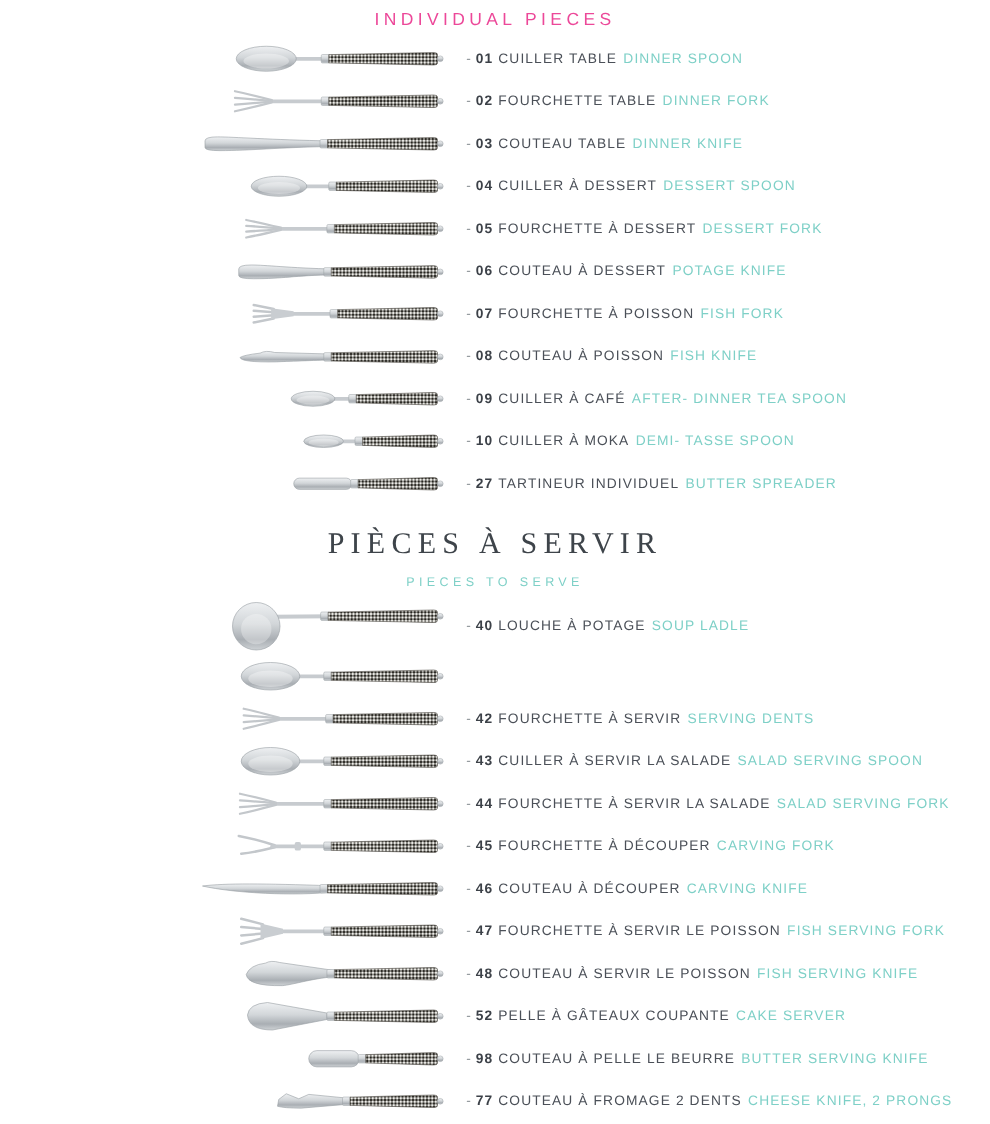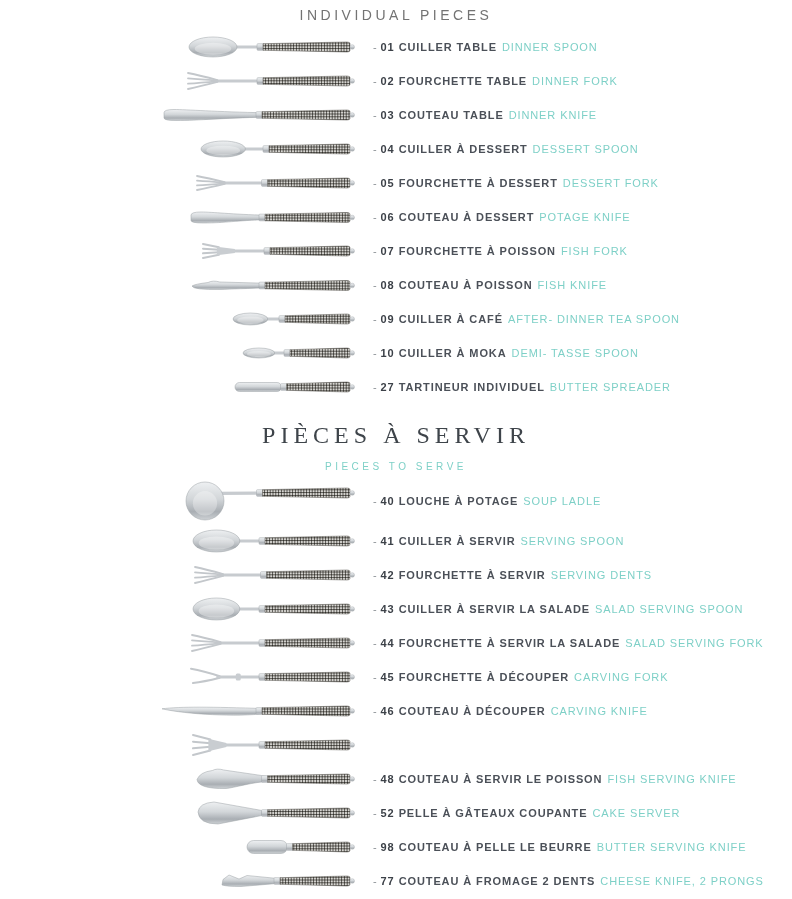--- a/index.html
+++ b/index.html
@@ -1,30 +1,30 @@
 <!DOCTYPE html>
 <html><head>
 <meta charset="utf-8">
 <style>
   html,body{margin:0;padding:0;background:#ffffff;}
   body{width:792px;height:899px;overflow:hidden;font-family:"Liberation Sans",sans-serif;}
   .page{position:relative;width:792px;height:899px;background:#fff;}
 
   .sec1-title{
     margin:0;padding-top:4px;height:26px;line-height:22px;text-align:center;
-    font-size:14px;font-weight:400;letter-spacing:3.5px;color:#737373;
+    font-size:14px;font-weight:400;letter-spacing:3.5px;color:#ec4899;
   }
   .rows{display:block;}
   .row{display:flex;align-items:center;height:34px;}
   .row.tall{height:46px;}
   .img-cell{width:357px;display:flex;justify-content:flex-end;align-items:center;}
   .label{margin-left:16px;white-space:nowrap;font-size:11px;letter-spacing:0.9px;color:#4b5058;}
   .label .dash{color:#8b9196;margin-right:3px;}
   .label .num{font-weight:700;color:#3c4148;margin-right:4px;}
-  .label .fr{color:#4b5058;margin-right:5px;font-weight:bold;}
+  .label .fr{color:#4b5058;margin-right:5px;}
   .label .en{color:#7ed0c7;}
 
   .sec2-head{margin-top:12px;height:62px;text-align:center;}
   .sec2-title-fr{
     margin:0;height:38px;line-height:38px;
     font-family:"Liberation Serif",serif;font-weight:400;
     font-size:24px;letter-spacing:5px;color:#3e444a;
   }
   .sec2-title-en{
     margin:2px 0 0 0;height:22px;line-height:22px;
@@ -223,21 +223,20 @@
         <div class="img-cell">
           <svg width="170" height="26" viewBox="0 0 170 26" xmlns="http://www.w3.org/2000/svg">
             <path d="M 48.8 13 L 81 13" stroke="#c7cbcf" stroke-width="3" stroke-linecap="round" fill="none"></path>
             <ellipse cx="29.4" cy="13" rx="23.4" ry="11" fill="url(#silverGrad)" stroke="#9aa0a5" stroke-width="0.5"></ellipse>
             <ellipse cx="29.4" cy="14.98" rx="17.784" ry="6.6" fill="#ffffff" opacity="0.35"></ellipse>
             <rect x="72" y="9.6" width="7" height="6.8" rx="1" fill="url(#silverGrad)" stroke="#9aa0a5" stroke-width="0.4"></rect>
             <path d="M 78 9.7 L 160 8 Q 163 8 163 9.7 L 163 16.3 Q 163 18 160 18 L 78 16.3 Z" fill="url(#check)" stroke="#55524c" stroke-width="0.5"></path>
             <circle cx="165.2" cy="13" r="2.3" fill="url(#silverGrad)" stroke="#9aa0a5" stroke-width="0.4"></circle>
           </svg>
         </div>
-        <div class="label"><span class="dash">-</span><span class="num">41</span><span class="fr">CUILLER À SERVIR</span><span class="en">SERVING SPOON</span></div>
       </div>
       <div class="row">
         <div class="img-cell">
           <svg width="167" height="20" viewBox="0 0 167 20" xmlns="http://www.w3.org/2000/svg">
             <path d="M 33.07 10 L 79.5 10" stroke="#c7cbcf" stroke-width="3" stroke-linecap="round" fill="none"></path>
             <path d="M 5 2 Q 15.988500000000002 4.4 33.07 9.04" stroke="#c3c7cb" stroke-width="1.8" fill="none" stroke-linecap="round"></path>
             <path d="M 5 7.333333333333334 Q 15.988500000000002 8.133333333333333 33.07 9.68" stroke="#c3c7cb" stroke-width="1.8" fill="none" stroke-linecap="round"></path>
             <path d="M 5 12.666666666666666 Q 15.988500000000002 11.866666666666667 33.07 10.32" stroke="#c3c7cb" stroke-width="1.8" fill="none" stroke-linecap="round"></path>
             <path d="M 5 18 Q 15.988500000000002 15.6 33.07 10.96" stroke="#c3c7cb" stroke-width="1.8" fill="none" stroke-linecap="round"></path>
             <rect x="70.5" y="6.6" width="7" height="6.8" rx="1" fill="url(#silverGrad)" stroke="#9aa0a5" stroke-width="0.4"></rect>
@@ -307,20 +306,21 @@
             <path d="M 6 2 L 23.4 6.5" stroke="#c3c7cb" stroke-width="2" fill="none" stroke-linecap="round"></path>
             <path d="M 6 8.666666666666666 L 23.4 10.166666666666666" stroke="#c3c7cb" stroke-width="2" fill="none" stroke-linecap="round"></path>
             <path d="M 6 15.333333333333334 L 23.4 13.833333333333334" stroke="#c3c7cb" stroke-width="2" fill="none" stroke-linecap="round"></path>
             <path d="M 6 22 L 23.4 17.5" stroke="#c3c7cb" stroke-width="2" fill="none" stroke-linecap="round"></path>
             <path d="M 21.4 5.8 L 39.4 10 L 39.4 14 L 21.4 18.2 Z" fill="#c9cdd1"></path>
             <rect x="72" y="8.6" width="7" height="6.8" rx="1" fill="url(#silverGrad)" stroke="#9aa0a5" stroke-width="0.4"></rect>
             <path d="M 78 8.7 L 160 7 Q 163 7 163 8.7 L 163 15.3 Q 163 17 160 17 L 78 15.3 Z" fill="url(#check)" stroke="#55524c" stroke-width="0.5"></path>
             <circle cx="165.2" cy="12" r="2.3" fill="url(#silverGrad)" stroke="#9aa0a5" stroke-width="0.4"></circle>
           </svg>
         </div>
+        <div class="label"><span class="dash">-</span><span class="num">47</span><span class="fr">FOURCHETTE À SERVIR LE POISSON</span><span class="en">FISH SERVING FORK</span></div>
       </div>
       <div class="row">
         <div class="img-cell">
           <svg width="165" height="24" viewBox="0 0 165 24" xmlns="http://www.w3.org/2000/svg">
             <path d="M 78.5 9.8 L 31.709999999999997 3 Q 24.915000000000003 1 20.385 3.5 Q 8 5 5 12.5 Q 6 22 34 21.5 C 41.525000000000006 21 60.400000000000006 15 78.5 14.2 Z" fill="url(#silverGrad)" stroke="#9aa0a5" stroke-width="0.5"></path>
             <rect x="69.5" y="8.6" width="7" height="6.8" rx="1" fill="url(#silverGrad)" stroke="#9aa0a5" stroke-width="0.4"></rect>
             <path d="M 75.5 8.7 L 155 7 Q 158 7 158 8.7 L 158 15.3 Q 158 17 155 17 L 75.5 15.3 Z" fill="url(#check)" stroke="#55524c" stroke-width="0.5"></path>
             <circle cx="160.2" cy="12" r="2.3" fill="url(#silverGrad)" stroke="#9aa0a5" stroke-width="0.4"></circle>
           </svg>
         </div>

